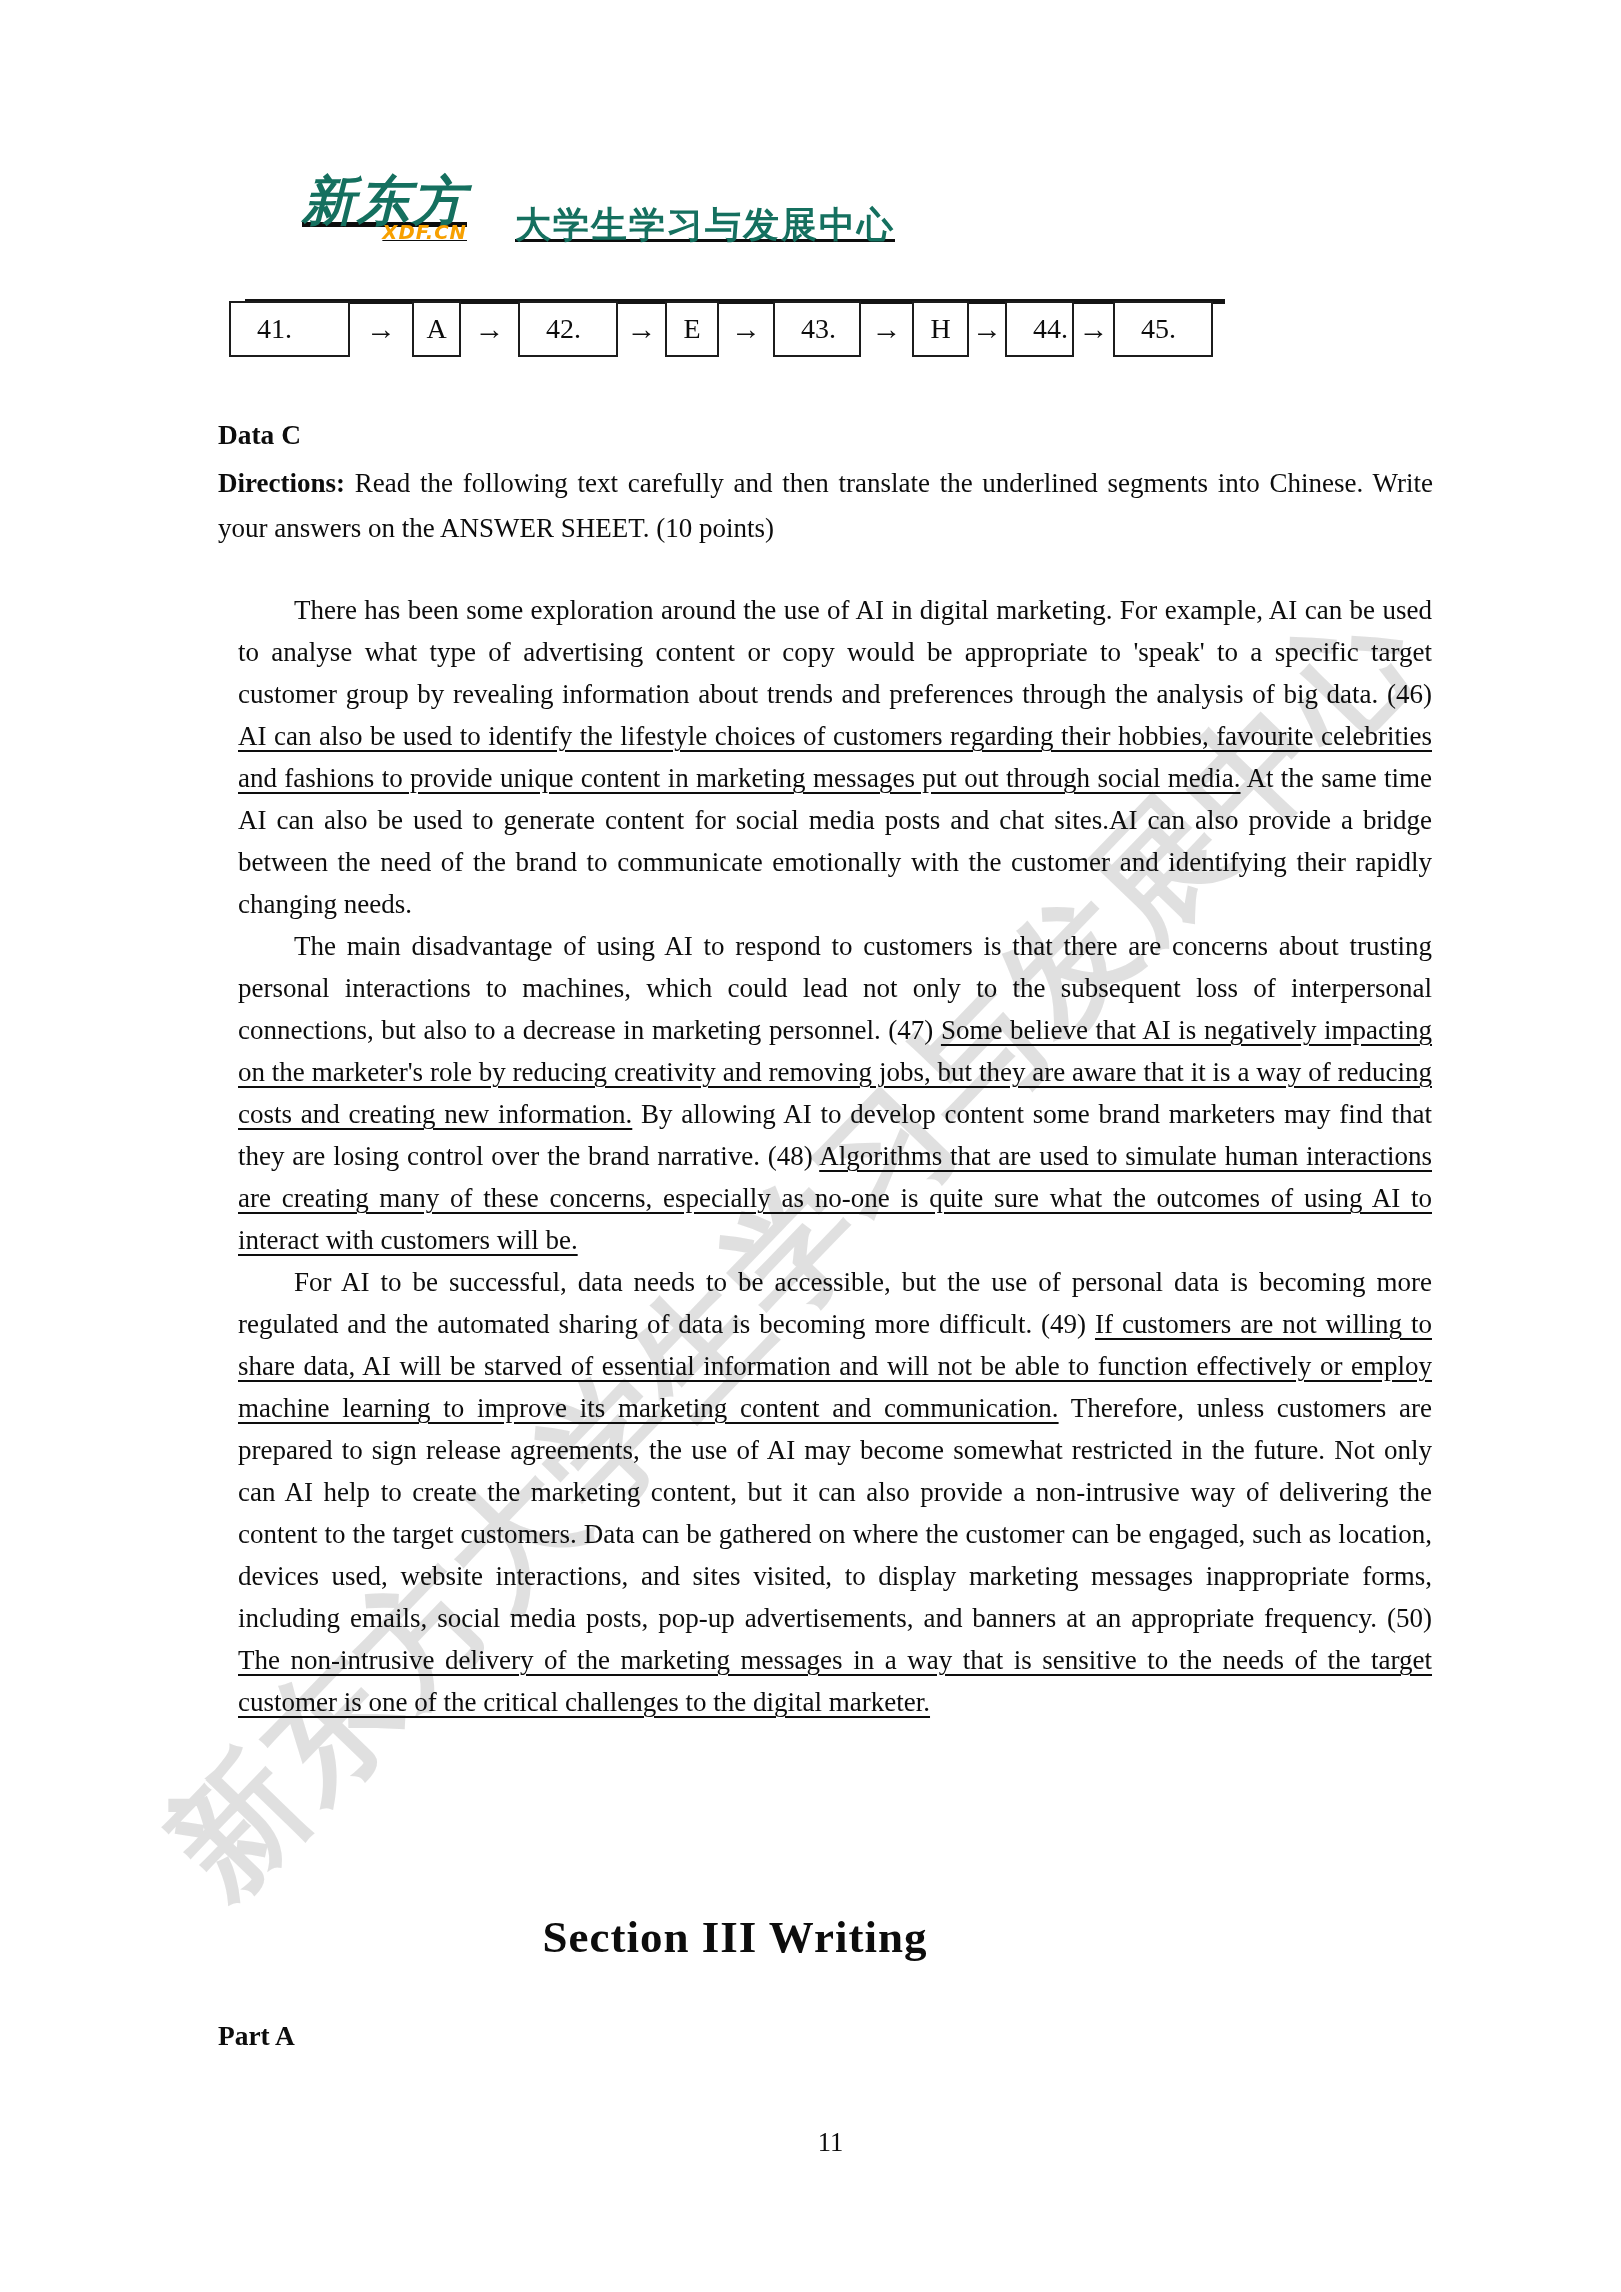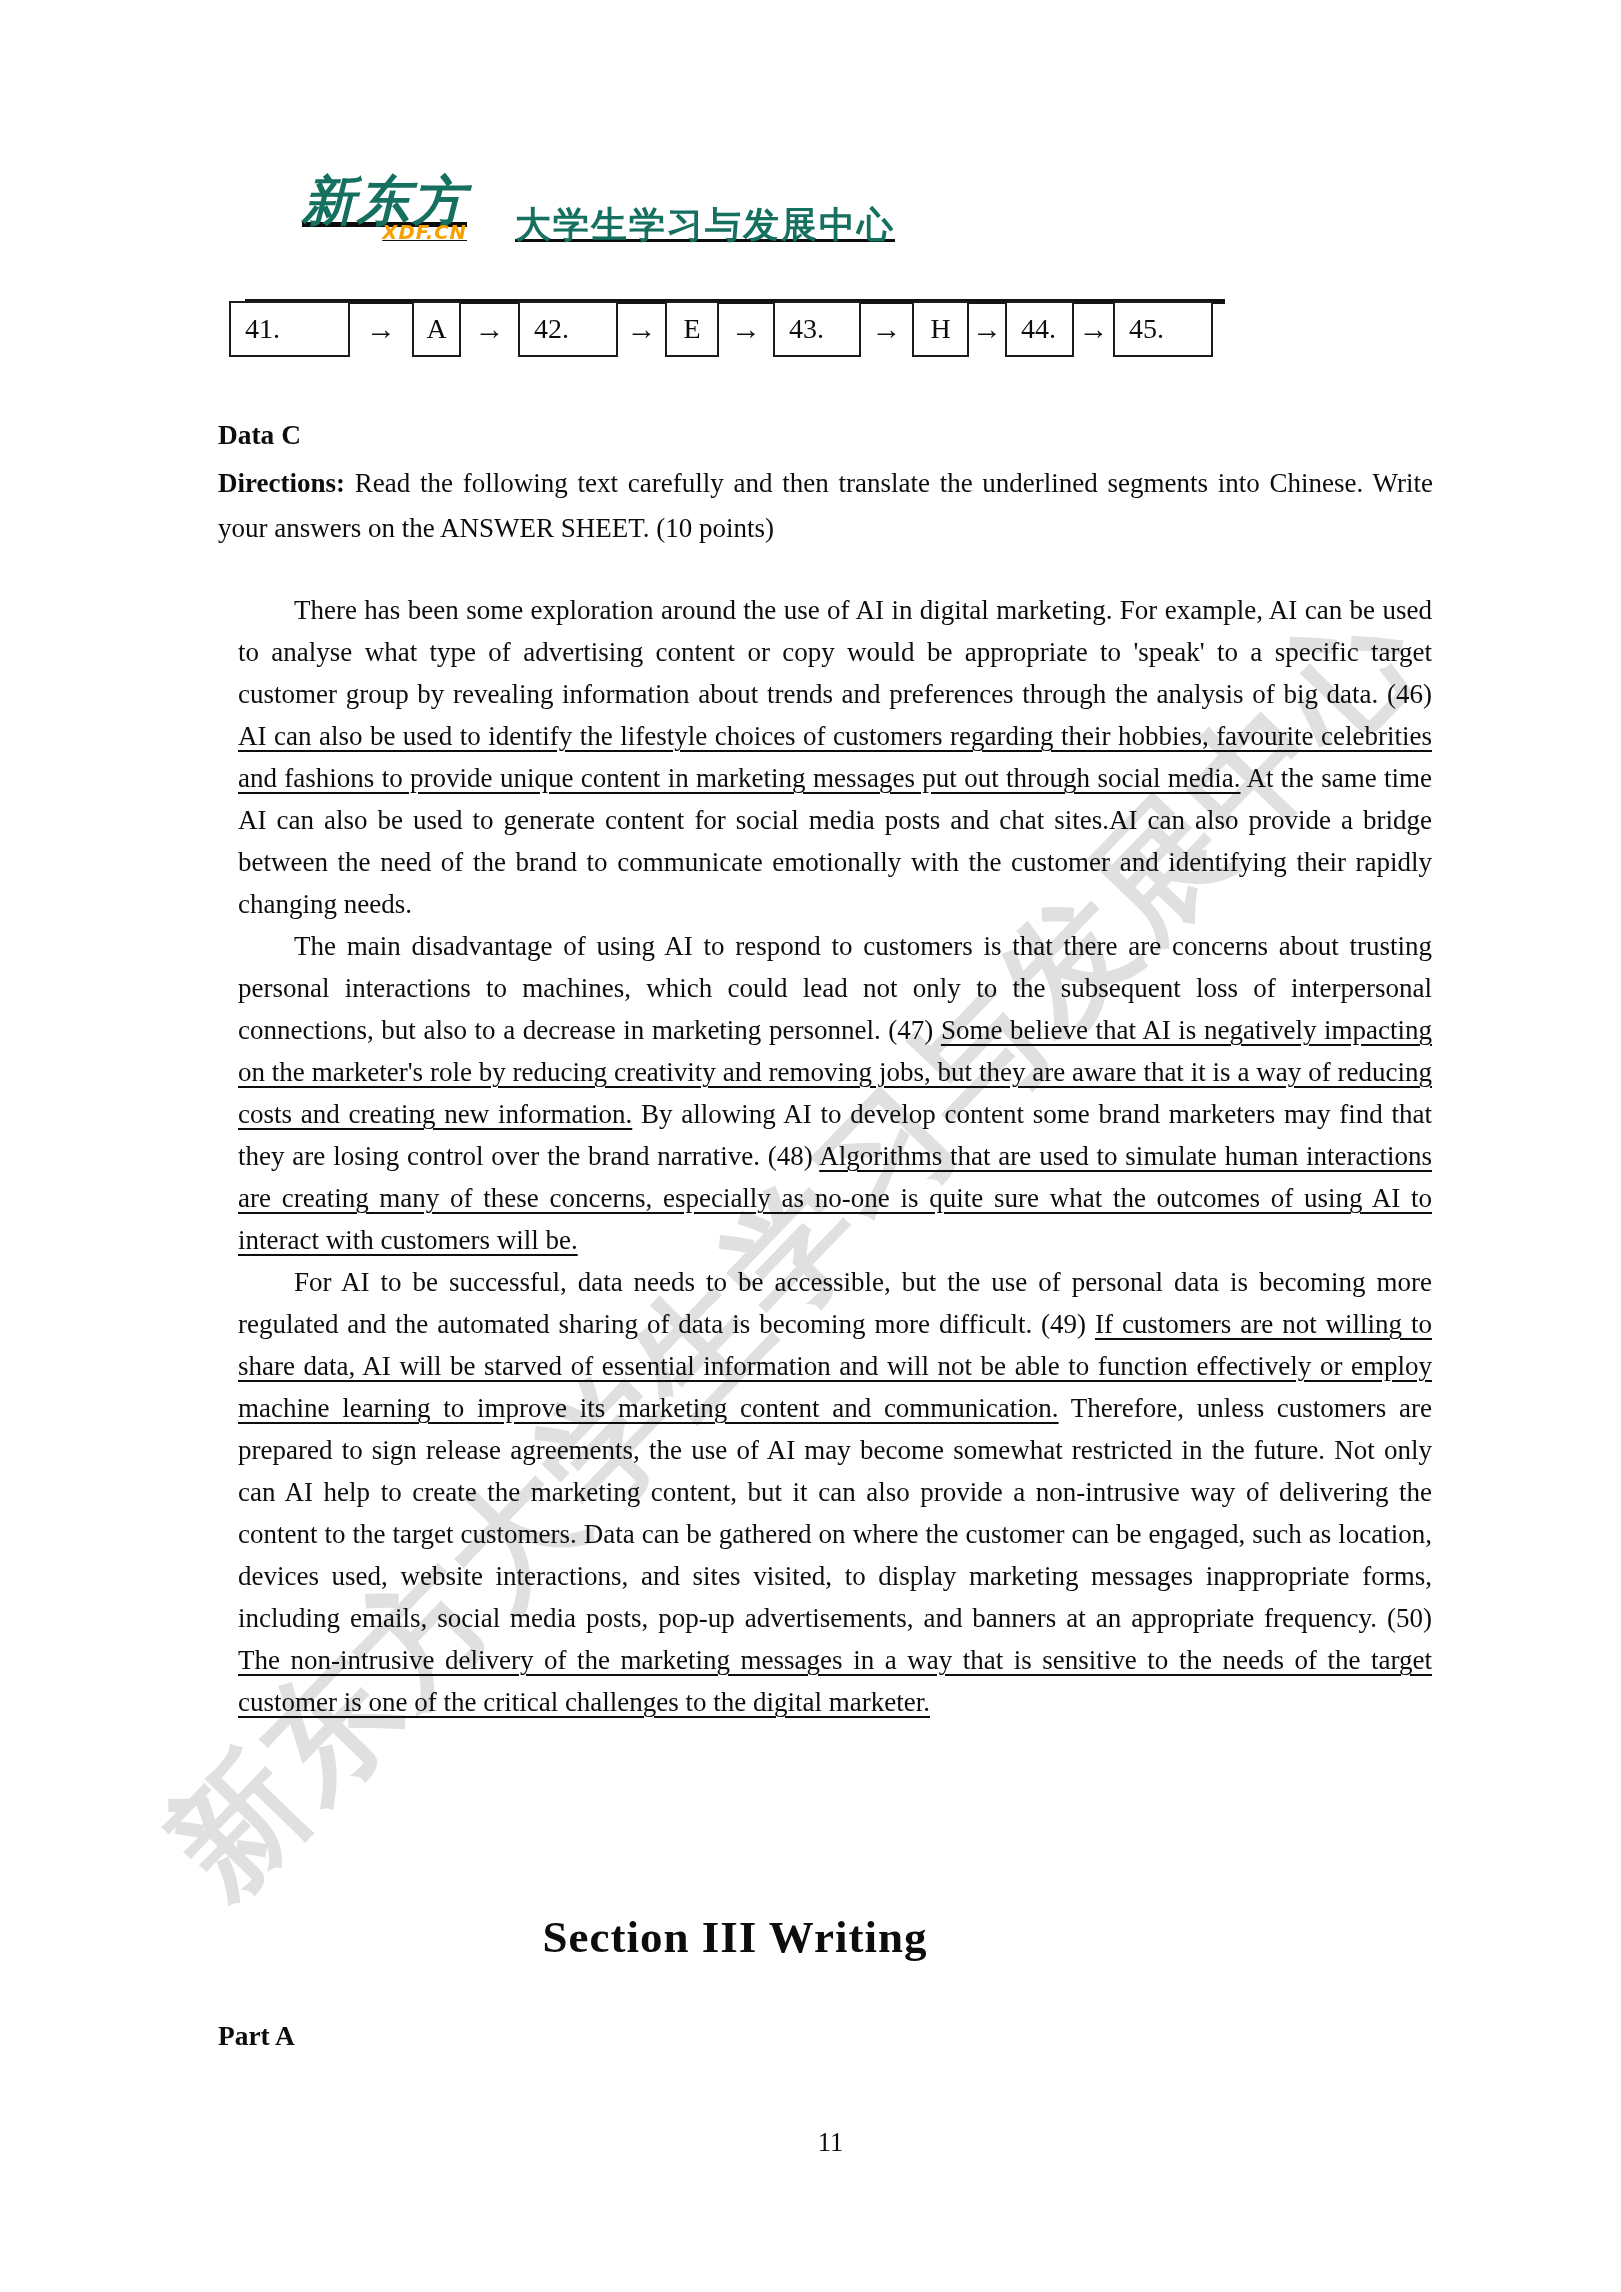--- a/index.html
+++ b/index.html
@@ -41,21 +41,21 @@
   .center-name{
     font-family:"DejaVu Sans",sans-serif;
     font-size:36px;line-height:36px;font-weight:bold;
     color:#15705f;margin-left:48px;margin-top:9.8px;letter-spacing:2px;
   }
   
   .rule{position:absolute;left:245px;top:299px;width:980px;height:4.9px;background:#141414;}
   .answer-flow{position:absolute;left:229px;top:301px;height:56px;display:flex;align-items:stretch;}
   .cell{box-sizing:border-box;height:56px;display:flex;align-items:center;}
   .abox{border:2px solid #1c1c1c;background:#ffffff;font-size:28px;}
-  .abox.num{justify-content:flex-start;padding-left:14px;}
+  .abox.num{justify-content:flex-start;padding-left:26px;}
   .abox.letter{justify-content:center;}
   .arrow{justify-content:center;font-size:30px;color:#111;}
   
   .part-c{position:absolute;left:218px;top:420px;font-size:27.4px;font-weight:bold;}
   .directions{
     position:absolute;left:218px;top:461px;width:1215px;
     font-size:27px;line-height:45px;text-align:justify;
   }
   .directions b{font-weight:bold;}
   .passage{

